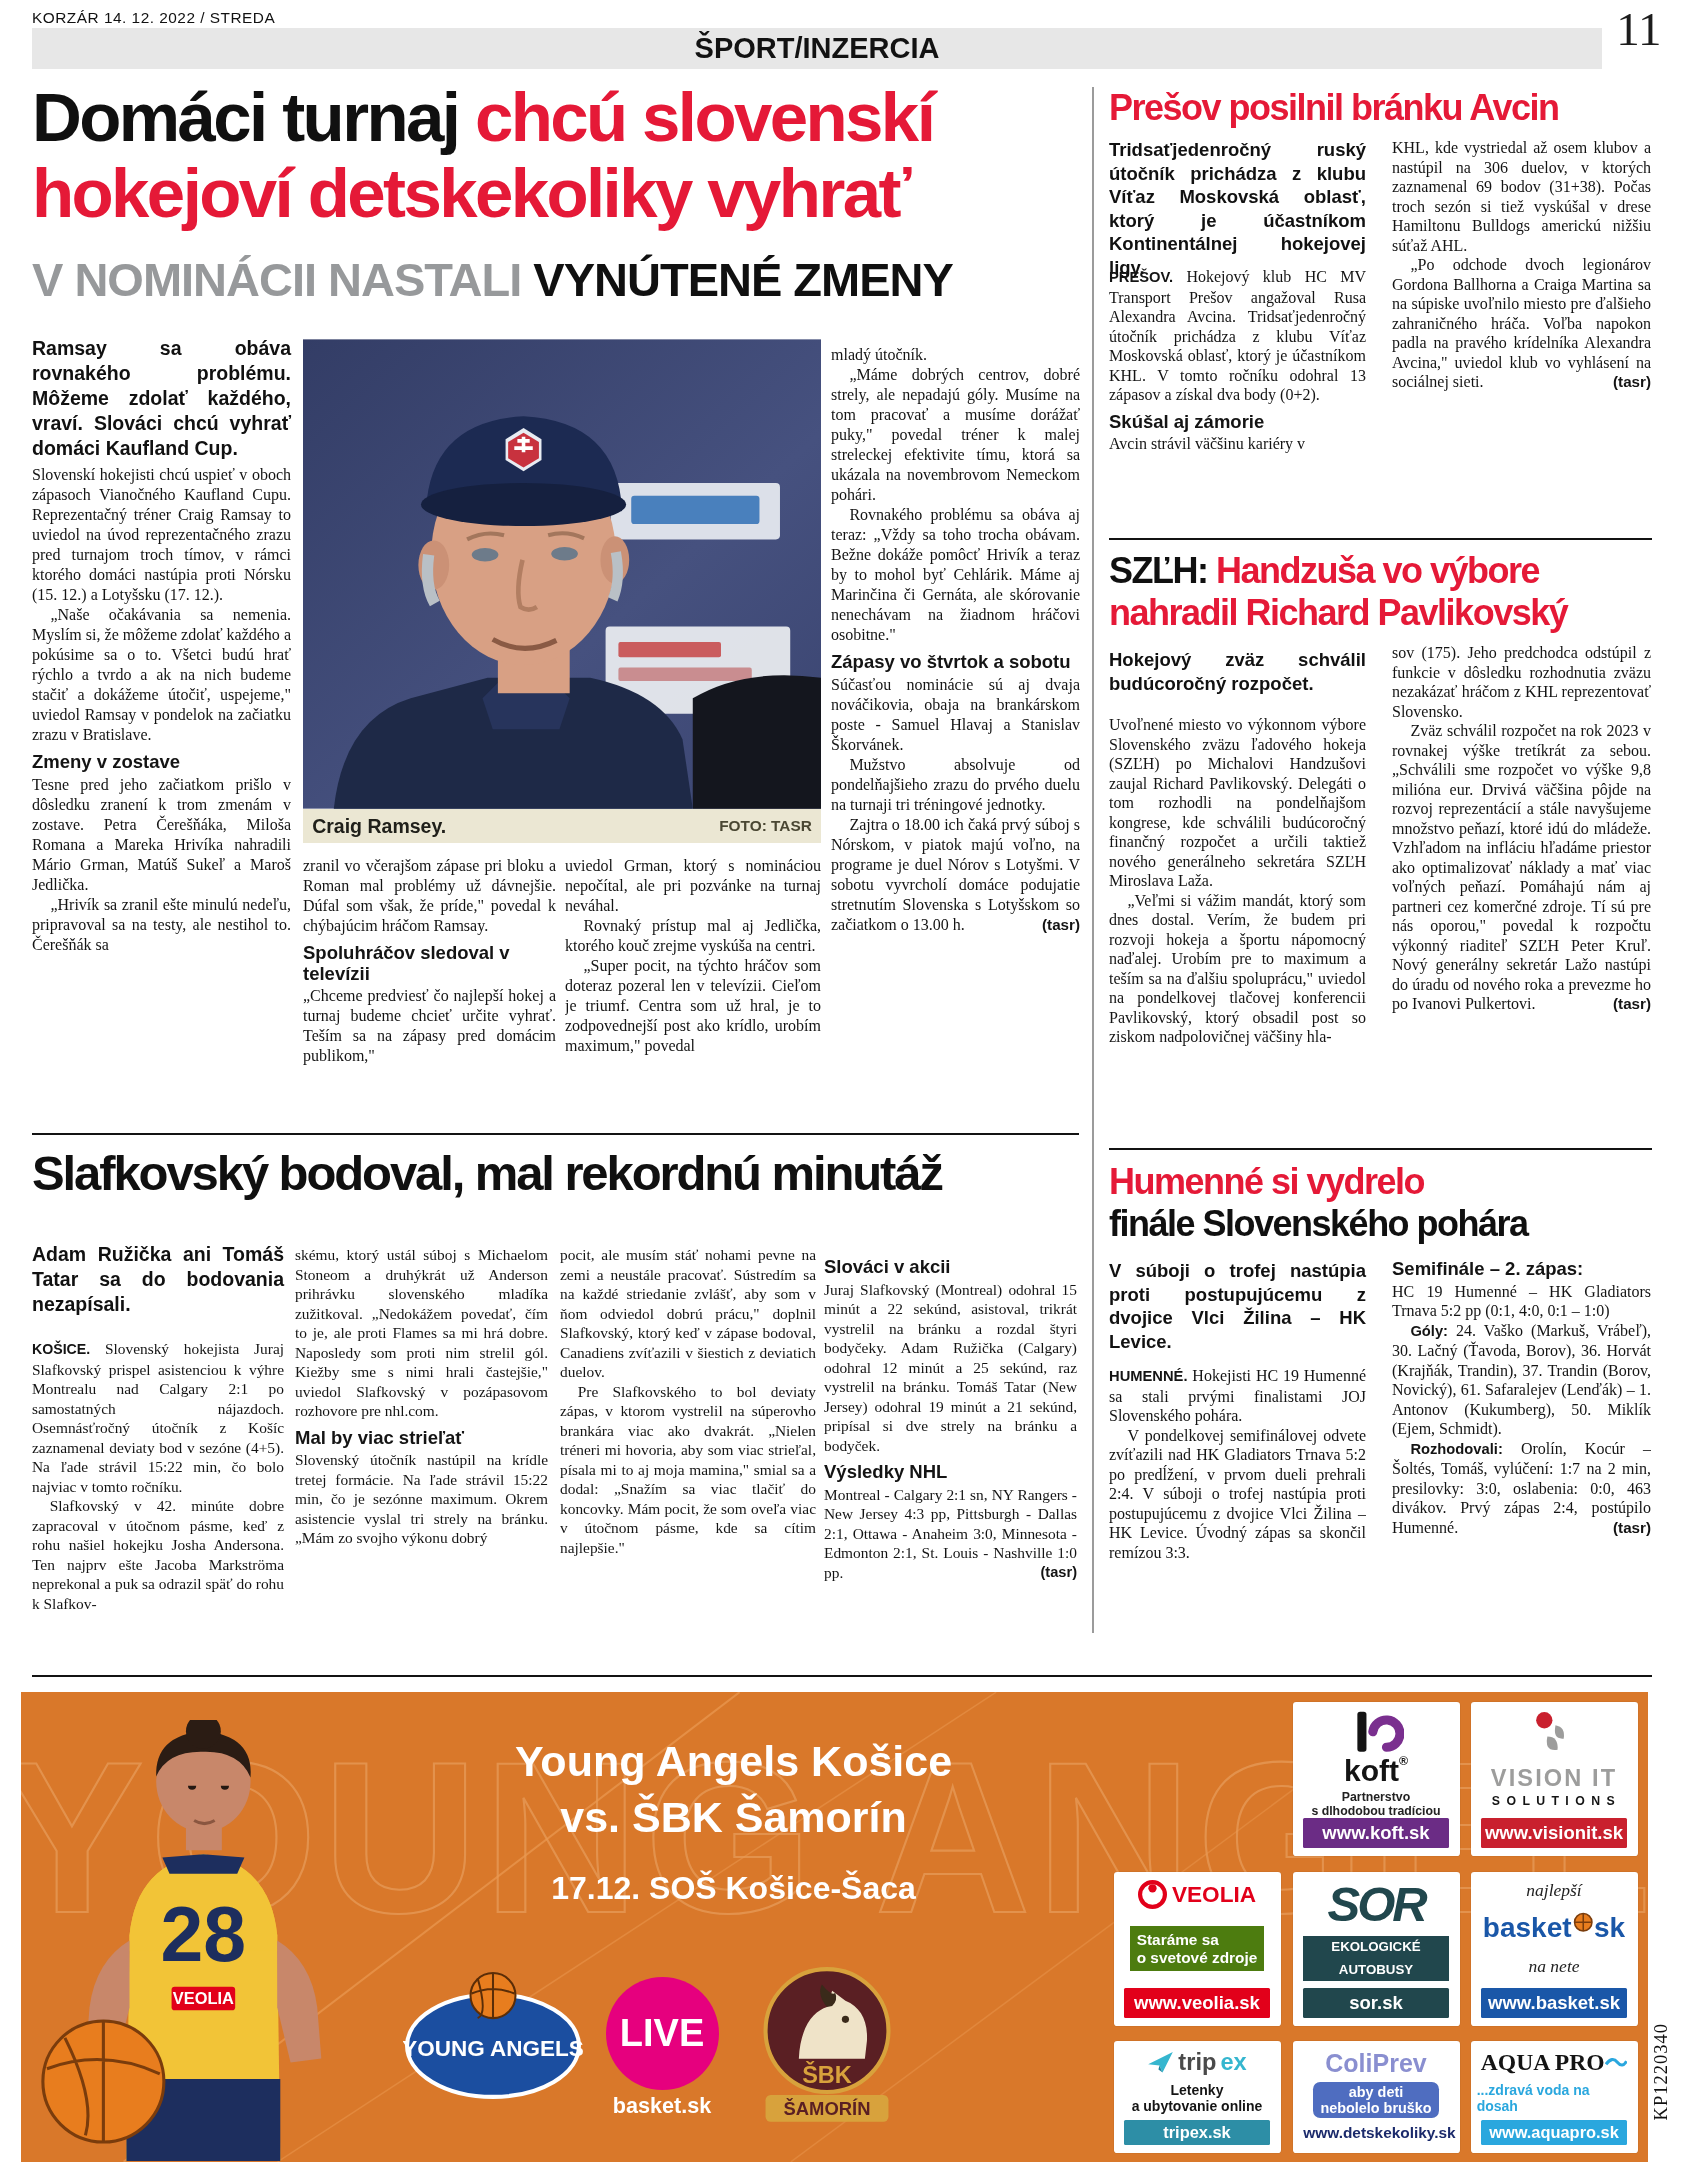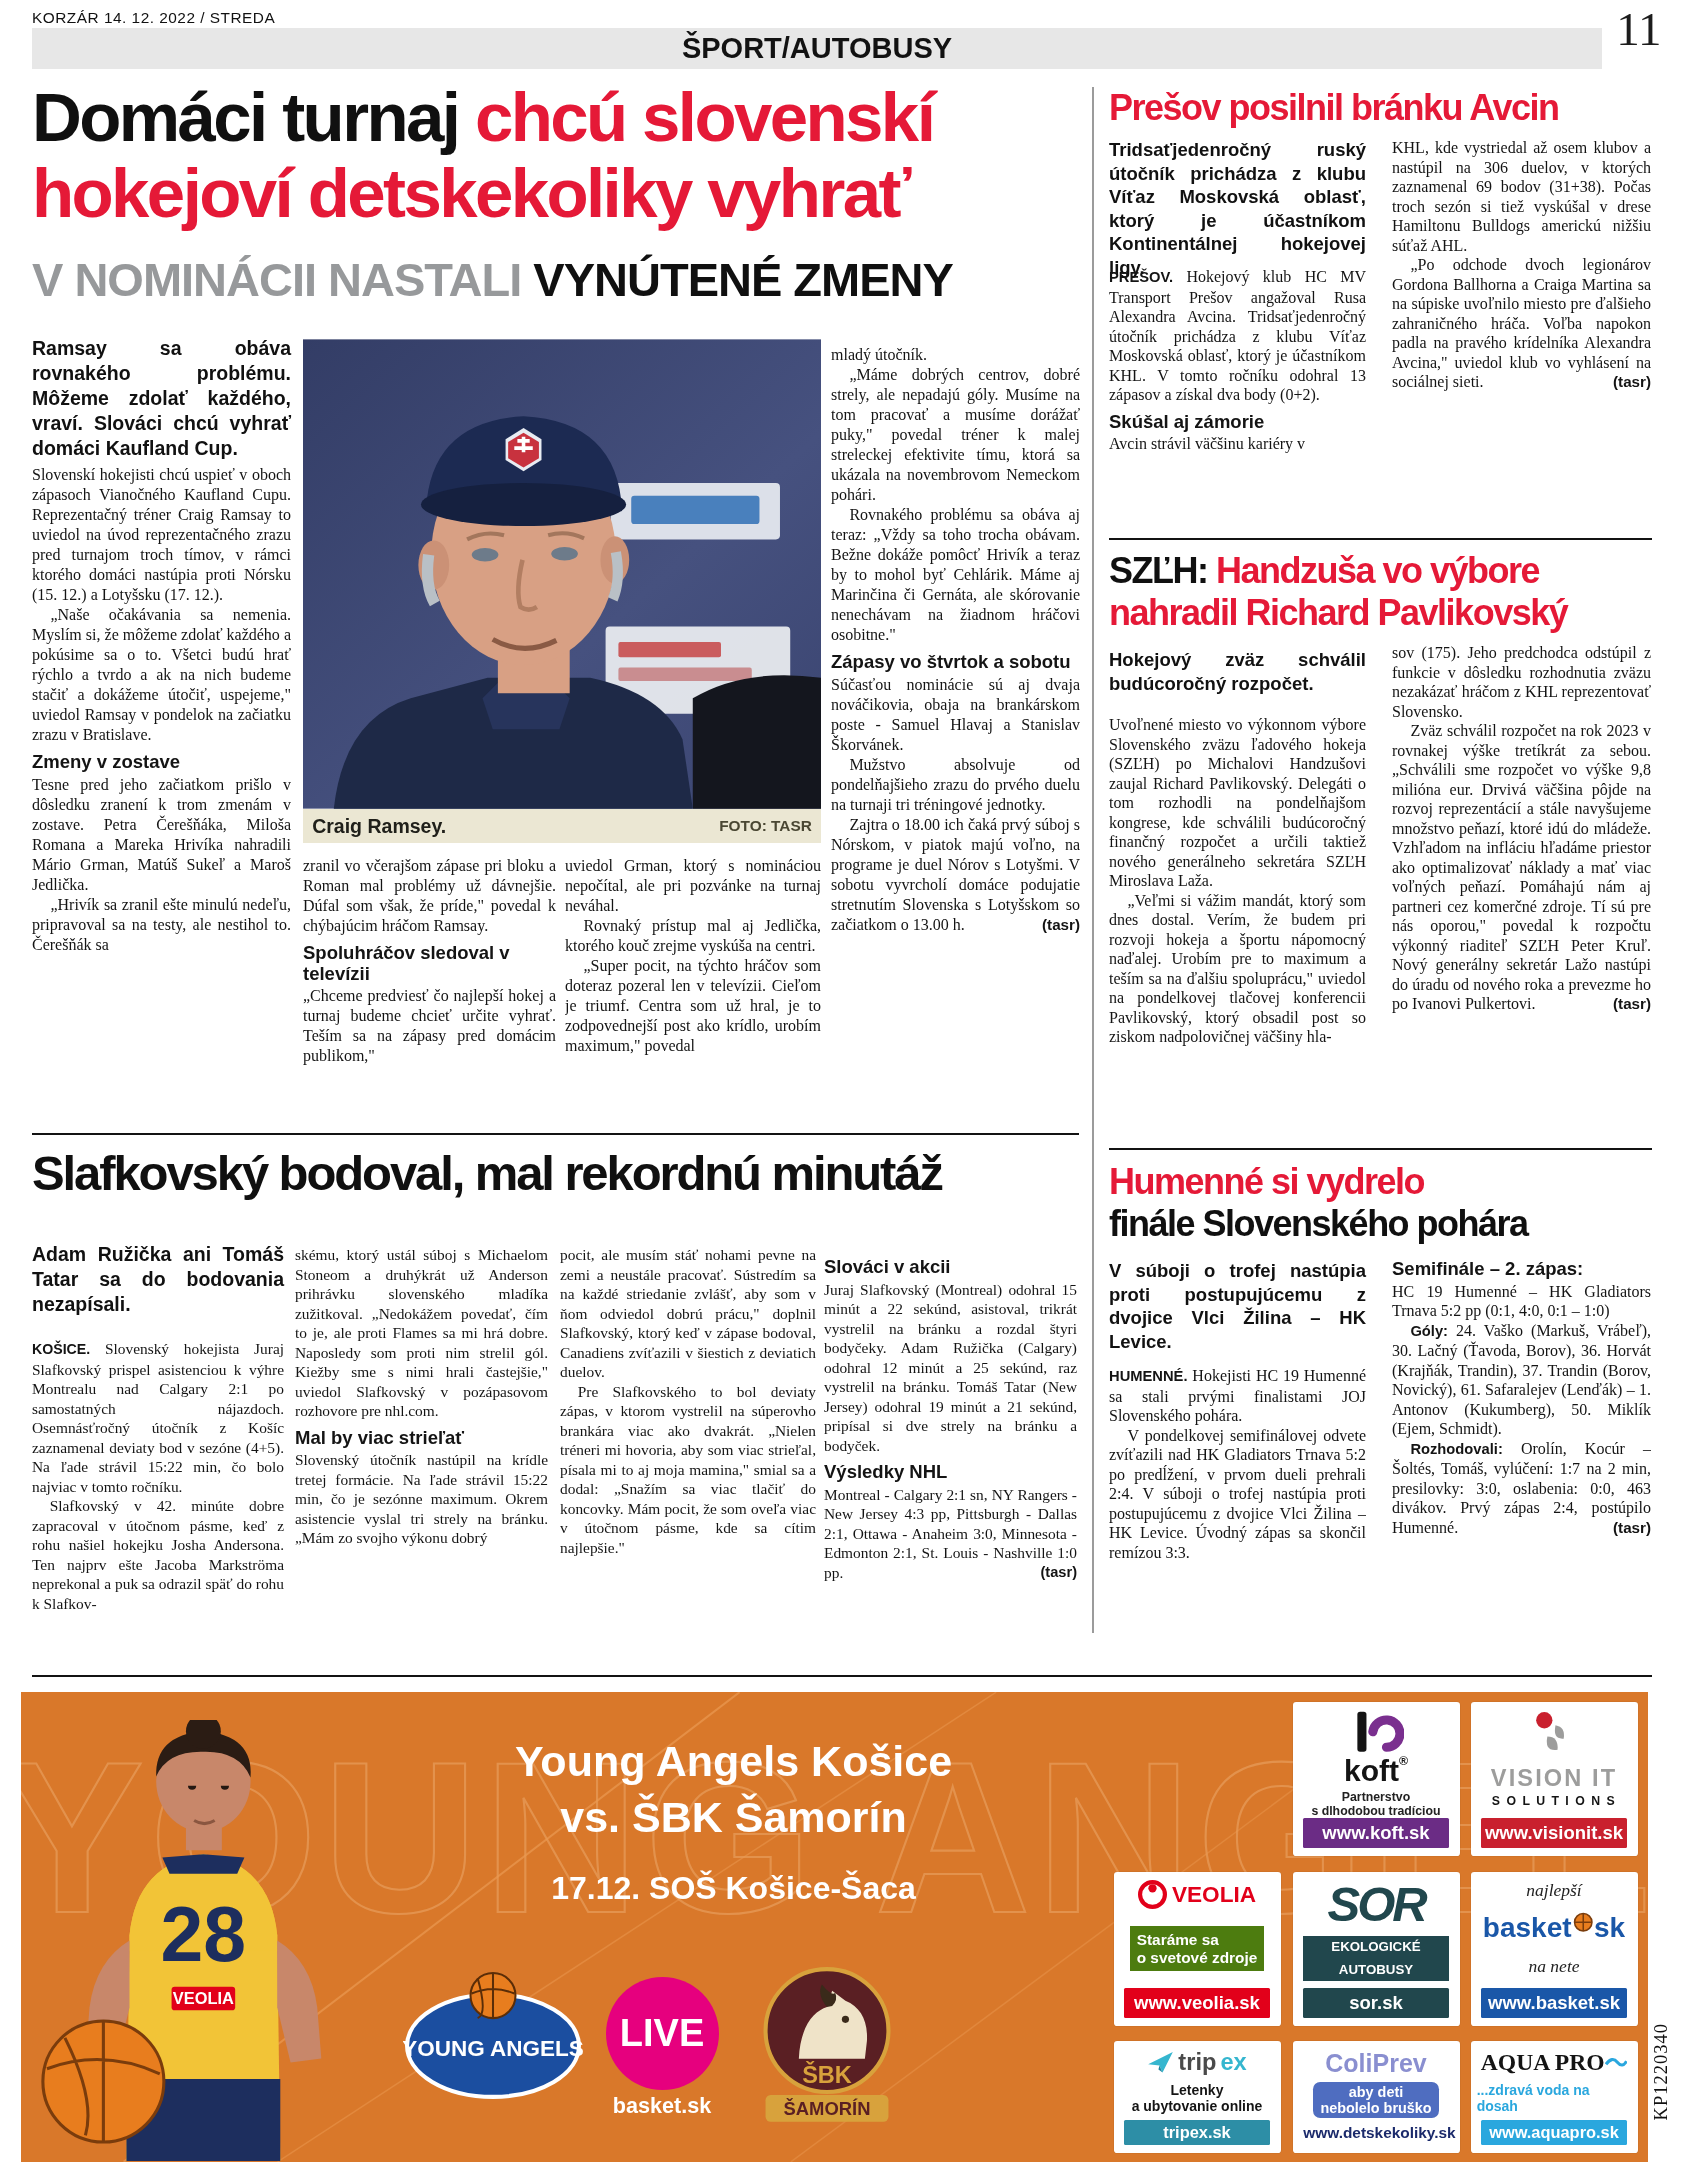--- a/index.html
+++ b/index.html
@@ -50,21 +50,21 @@
   .tile{position:absolute;width:167px;background:#fff;border-radius:3.1px;display:flex;flex-direction:column;align-items:center;justify-content:space-between;padding:8.2px 6.2px;box-shadow:0 0 0 0.5px rgba(0,0,0,.08)}
   .tile .url{width:94%;text-align:center;font:bold 18.5px/30px "Liberation Sans",sans-serif;color:#fff;border-radius:1.5px}
   .tile .mid{text-align:center}
   #kp-code{left:1651px;top:2023px;writing-mode:vertical-rl;transform:rotate(180deg);font:18.5px "Liberation Serif",serif;color:#111;letter-spacing:1px}
 </style>
 </head>
 <body>
 
 <div class="abs" id="masthead">KORZÁR 14. 12. 2022 / STREDA</div>
 <div class="abs" id="band">
-  <div id="section-title">ŠPORT/AUTOBUSY</div>
+  <div id="section-title">ŠPORT/INZERCIA</div>
 </div>
 <div class="abs" id="pagenum">11</div>
 
 <div class="abs hl" id="main-hl">
   <div><span>Domáci turnaj </span><span class="red">chcú slovenskí</span></div>
   <div class="red">hokejoví detskekoliky vyhrať</div>
 </div>
 <div class="abs hl" id="main-sub">
   <span class="gray">V NOMINÁCII NASTALI </span><span>VYNÚTENÉ ZMENY</span>
 </div>

